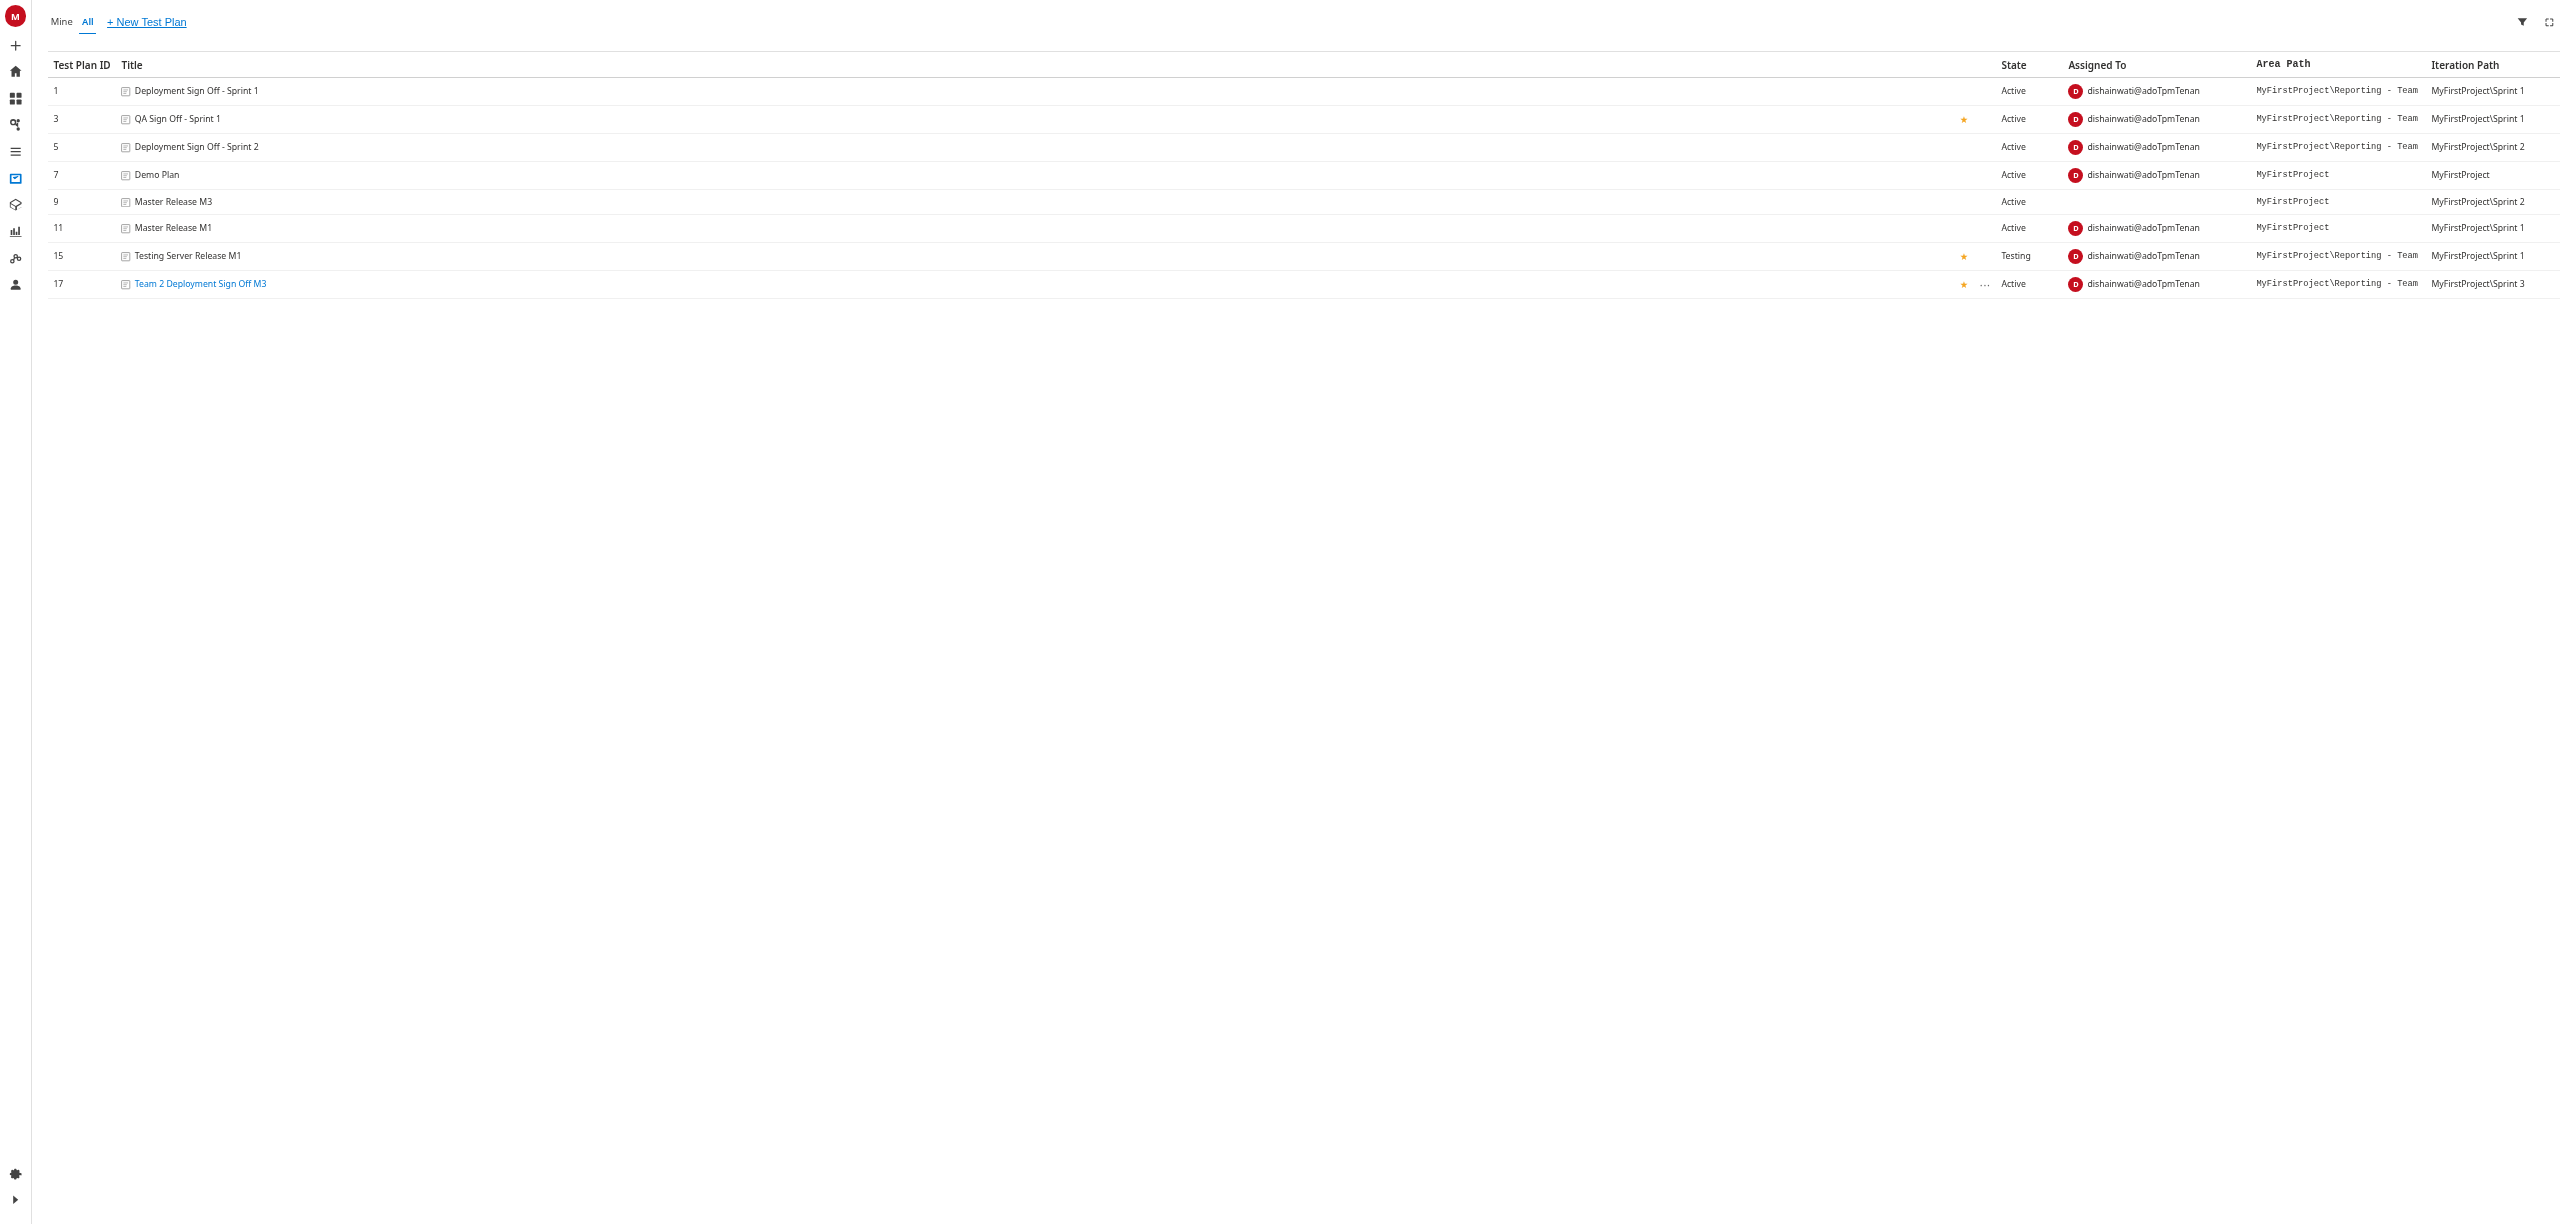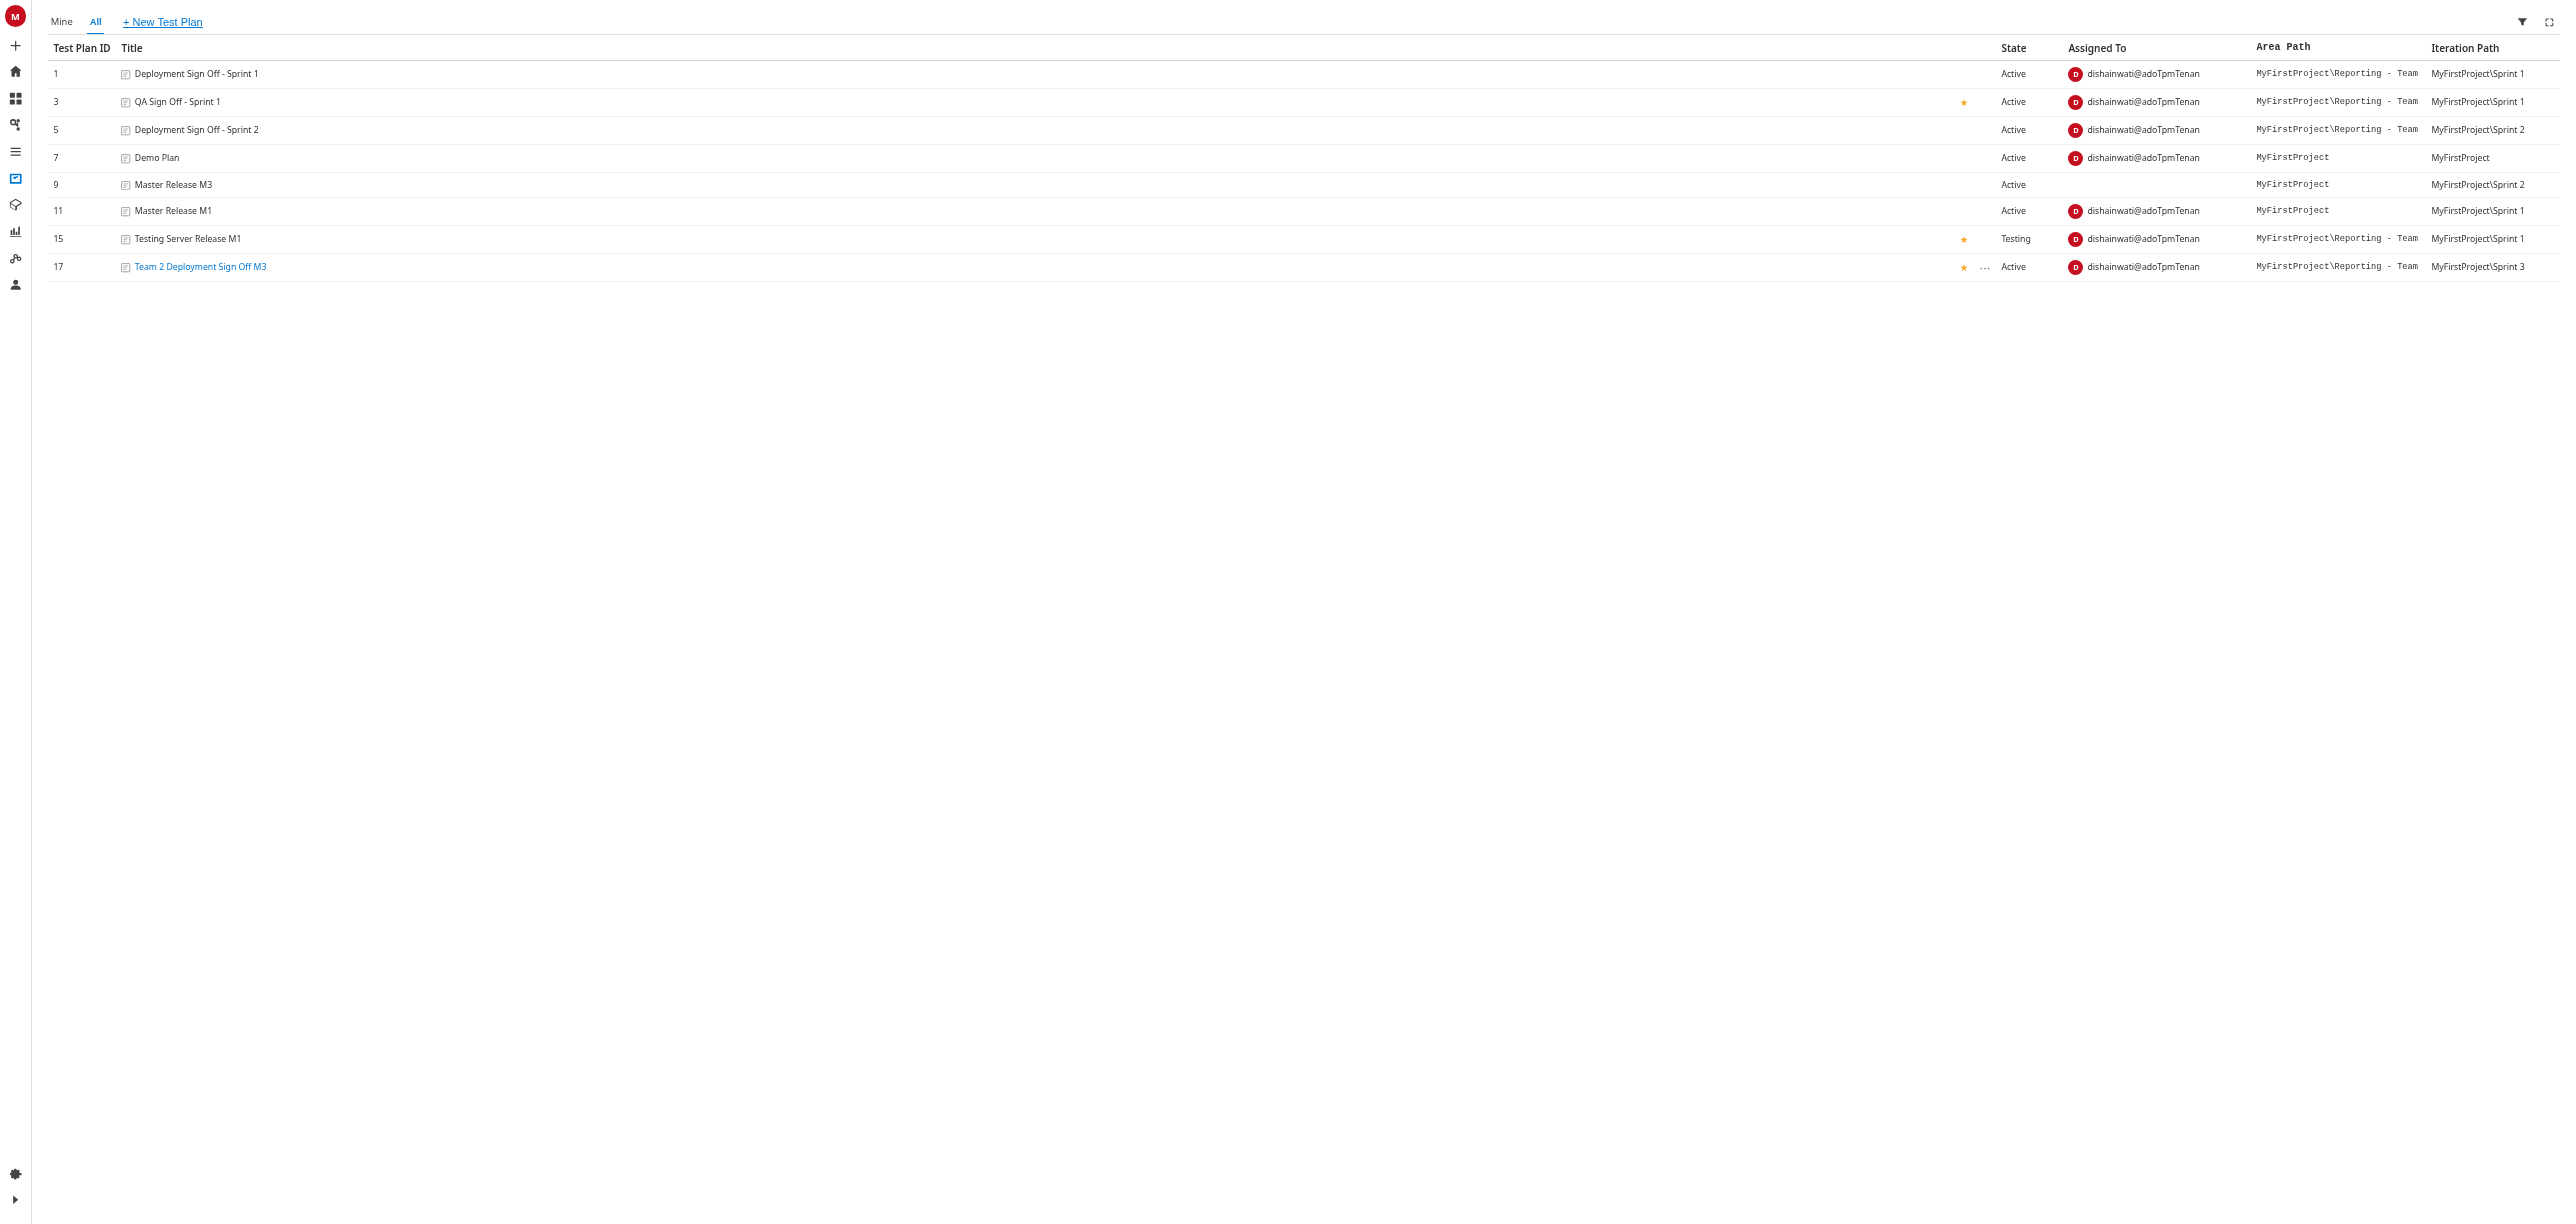--- a/index.html
+++ b/index.html
@@ -57,22 +57,22 @@
       font-size: 13.4px;
       font-weight: 600;
       color: #1e1e1e;
       margin-bottom: 8px;
     }
 
     
     .toolbar {
       display: flex;
       align-items: center;
-      gap: 12px;
-      margin-bottom: 0;
+      gap: 4px;
+      margin-bottom: 17px;
       justify-content: space-between;
     }
     .tab-mine, .tab-all {
       padding: 4px 2.7px 5.4px 2.7px;
       cursor: pointer;
       font-size: 9.4px;
       color: #444;
       border-bottom: 1.3px solid transparent;
     }
     .tab-all {

